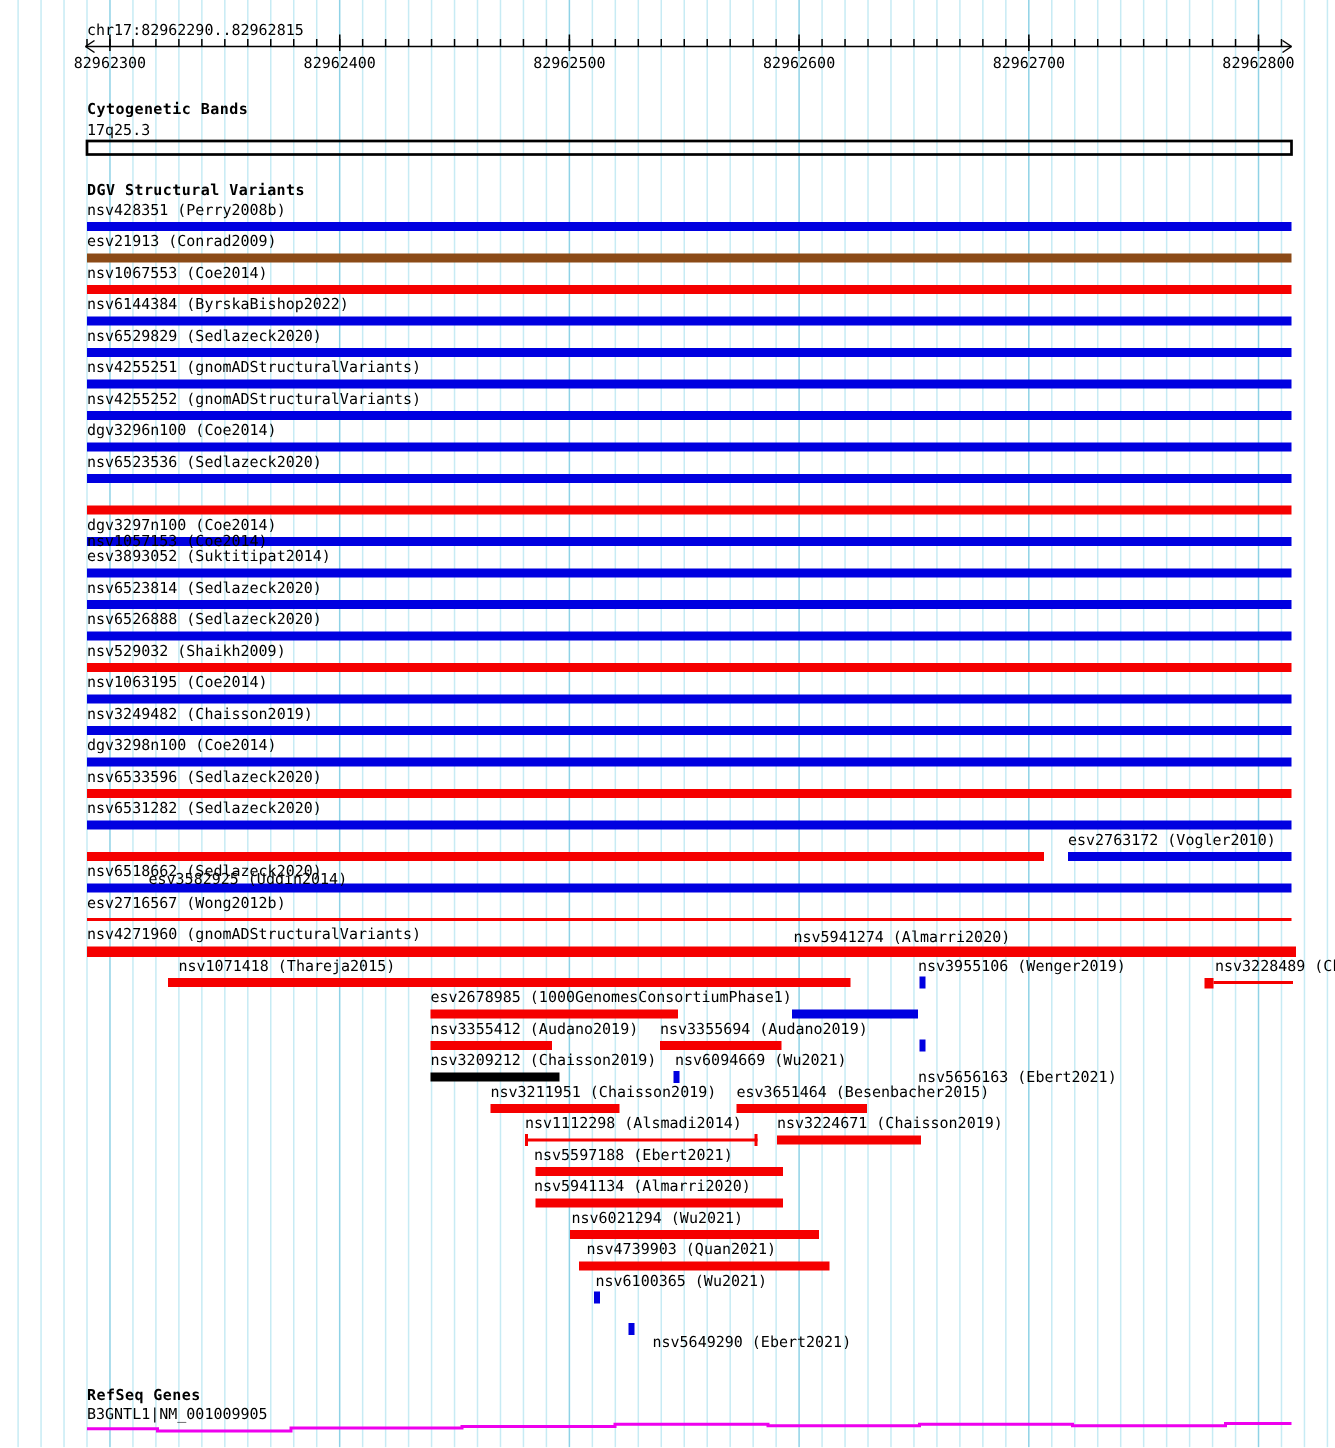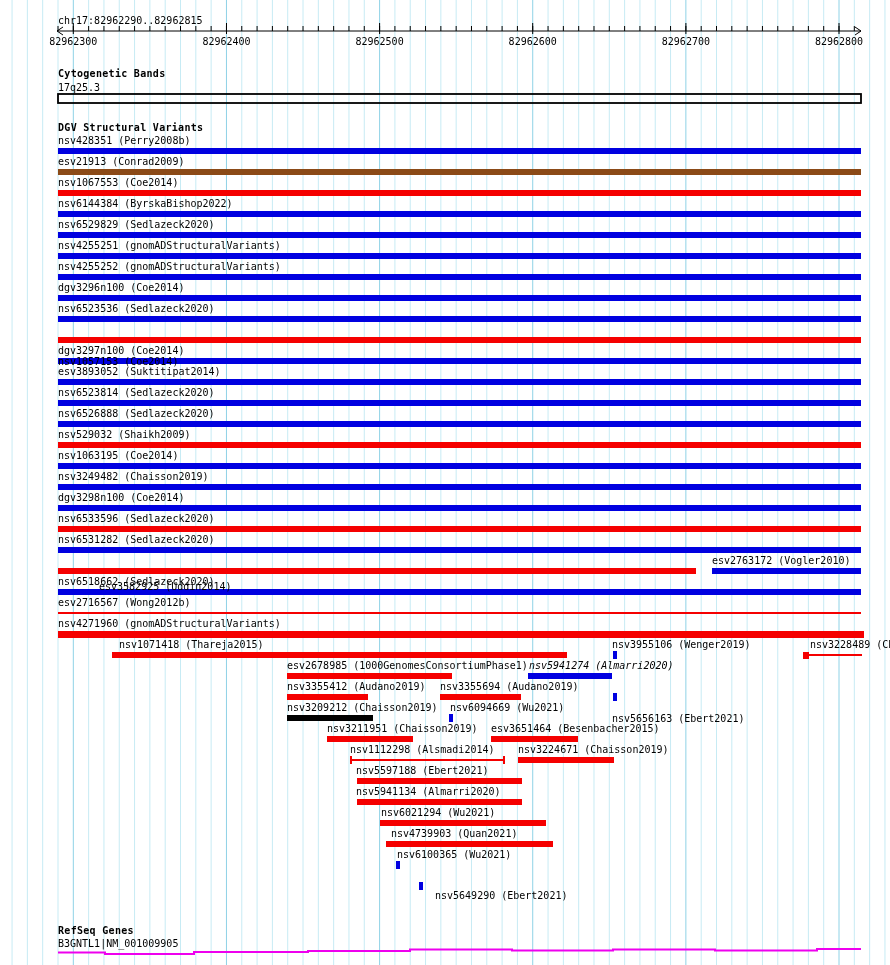--- a/index.html
+++ b/index.html
@@ -211,21 +211,21 @@
       <div class="bar" style="left: 58px; top: 631px; width: 806px; height: 7px; background: rgb(245, 0, 0);"></div>
       <div class="lbl" style="left: 119px; top: 639px;">nsv1071418 (Thareja2015)</div>
       <div class="bar" style="left: 112px; top: 652px; width: 455px; height: 6px; background: rgb(245, 0, 0);"></div>
       <div class="lbl" style="left: 612px; top: 639px;">nsv3955106 (Wenger2019)</div>
       <div class="bar" style="left: 613px; top: 651px; width: 4px; height: 8px; background: rgb(0, 0, 224);"></div>
       <div class="lbl" style="left: 810px; top: 639px;">nsv3228489 (Ch</div>
       <div class="bar" style="left: 803px; top: 652px; width: 6px; height: 7px; background: rgb(245, 0, 0);"></div>
       <div class="bar" style="left: 809px; top: 654px; width: 53px; height: 2px; background: rgb(245, 0, 0);"></div>
       <div class="lbl" style="left: 287px; top: 660px;">esv2678985 (1000GenomesConsortiumPhase1)</div>
       <div class="bar" style="left: 287px; top: 673px; width: 165px; height: 6px; background: rgb(245, 0, 0);"></div>
-      <div class="lbl" style="left: 529px; top: 660px; font-style: italic;">nsv5941274 (Almarri2020)</div>
+      <div class="lbl" style="left: 529px; top: 620px;">nsv5941274 (Almarri2020)</div>
       <div class="bar" style="left: 528px; top: 673px; width: 84px; height: 6px; background: rgb(0, 0, 224);"></div>
       <div class="lbl" style="left: 287px; top: 681px;">nsv3355412 (Audano2019)</div>
       <div class="bar" style="left: 287px; top: 694px; width: 81px; height: 6px; background: rgb(245, 0, 0);"></div>
       <div class="lbl" style="left: 440px; top: 681px;">nsv3355694 (Audano2019)</div>
       <div class="bar" style="left: 440px; top: 694px; width: 81px; height: 6px; background: rgb(245, 0, 0);"></div>
       <div class="lbl" style="left: 612px; top: 681px; margin-top: 32px;">nsv5656163 (Ebert2021)</div>
       <div class="bar" style="left: 613px; top: 693px; width: 4px; height: 8px; background: rgb(0, 0, 224);"></div>
       <div class="lbl" style="left: 287px; top: 702px;">nsv3209212 (Chaisson2019)</div>
       <div class="bar" style="left: 287px; top: 715px; width: 86px; height: 6px; background: rgb(0, 0, 0);"></div>
       <div class="lbl" style="left: 450px; top: 702px;">nsv6094669 (Wu2021)</div>

